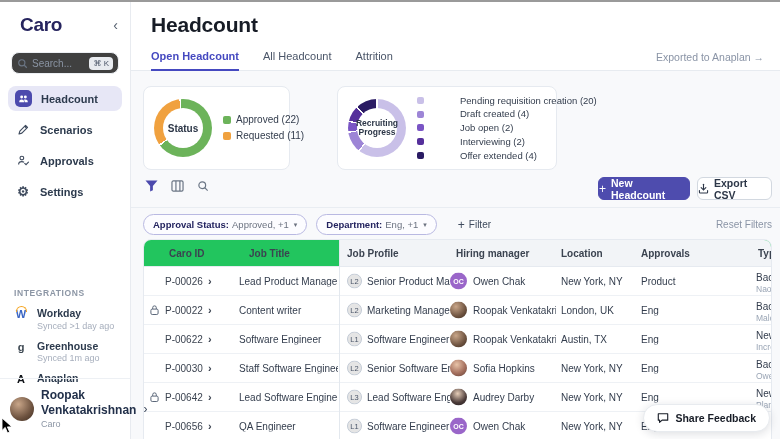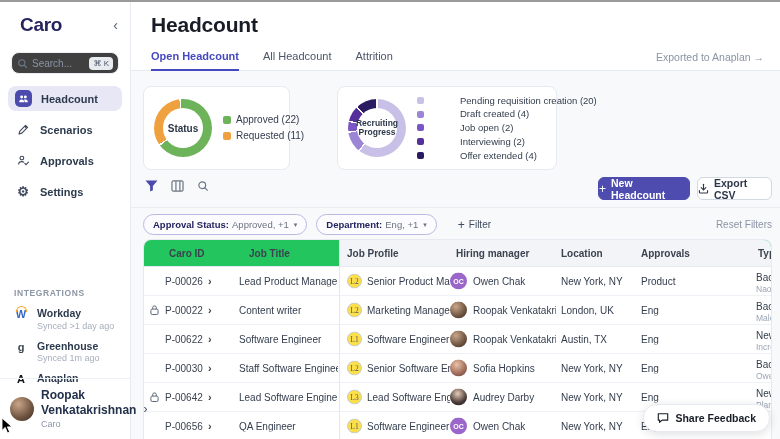--- a/index.html
+++ b/index.html
@@ -87,21 +87,21 @@
   .thead { height:27px; position:relative; border-bottom:1px solid #e6eaf0; background:#22c55e; }
   .thead-right { position:absolute; left:195px; right:0; top:0; bottom:0; background:#f2f4f7; }
   .th { position:absolute; top:50%; transform:translateY(-50%); font-size:10px; font-weight:700; color:#3b4350; white-space:nowrap; }
   .trow { height:29px; position:relative; border-bottom:1px solid #eef1f5; background:#fff; }
   .cell { position:absolute; top:50%; transform:translateY(-50%); font-size:10px; color:#333d4d; white-space:nowrap; }
   .c-lock { left:6px; width:12px; display:flex; }
   .c-id { left:21px; color:#3b4350; }
   .c-chev { left:64px; font-size:11px; font-weight:700; color:#3b4350; }
   .c-title { left:95px; width:99px; overflow:hidden; }
   .c-profile { left:203px; width:103px; display:flex; align-items:center; gap:5px; overflow:hidden; }
-  .lvl-badge { width:15px; height:15px; border:1px solid #c3cbd6; border-radius:50%; font-size:7.5px; color:#4a5568; display:flex; align-items:center; justify-content:center; flex:0 0 auto; background:#fde047;font-family:Liberation Serif, serif; }
+  .lvl-badge { width:15px; height:15px; border:1px solid #c3cbd6; border-radius:50%; font-size:7.5px; color:#4a5568; display:flex; align-items:center; justify-content:center; flex:0 0 auto; background:#e5e5e5; }
   .c-mgr { left:306px; width:106px; display:flex; align-items:center; gap:6px; overflow:hidden; }
   .row-avatar { width:17px; height:17px; border-radius:50%; flex:0 0 auto; }
   .avatar-initials { background:#9a66c9; color:#fff; font-size:7px; font-weight:700; display:flex; align-items:center; justify-content:center; }
   .c-loc { left:417px; width:76px; overflow:hidden; }
   .c-dept { left:497px; width:80px; overflow:hidden; }
   .c-type { left:612px; width:60px; top:4px; transform:none; line-height:1.3; }
   .type-main { font-size:10px; color:#333d4d; }
   .type-sub { font-size:8.5px; color:#9aa5b5; }
 
   .feedback-pill { position:absolute; right:10px; bottom:7px; background:#fff; border:1px solid #e8ebef; border-radius:999px; box-shadow:0 2px 10px rgba(20,30,50,0.14); padding:7px 13px; display:flex; align-items:center; gap:6px; font-size:10.5px; font-weight:700; color:#171c26; z-index:40; }

